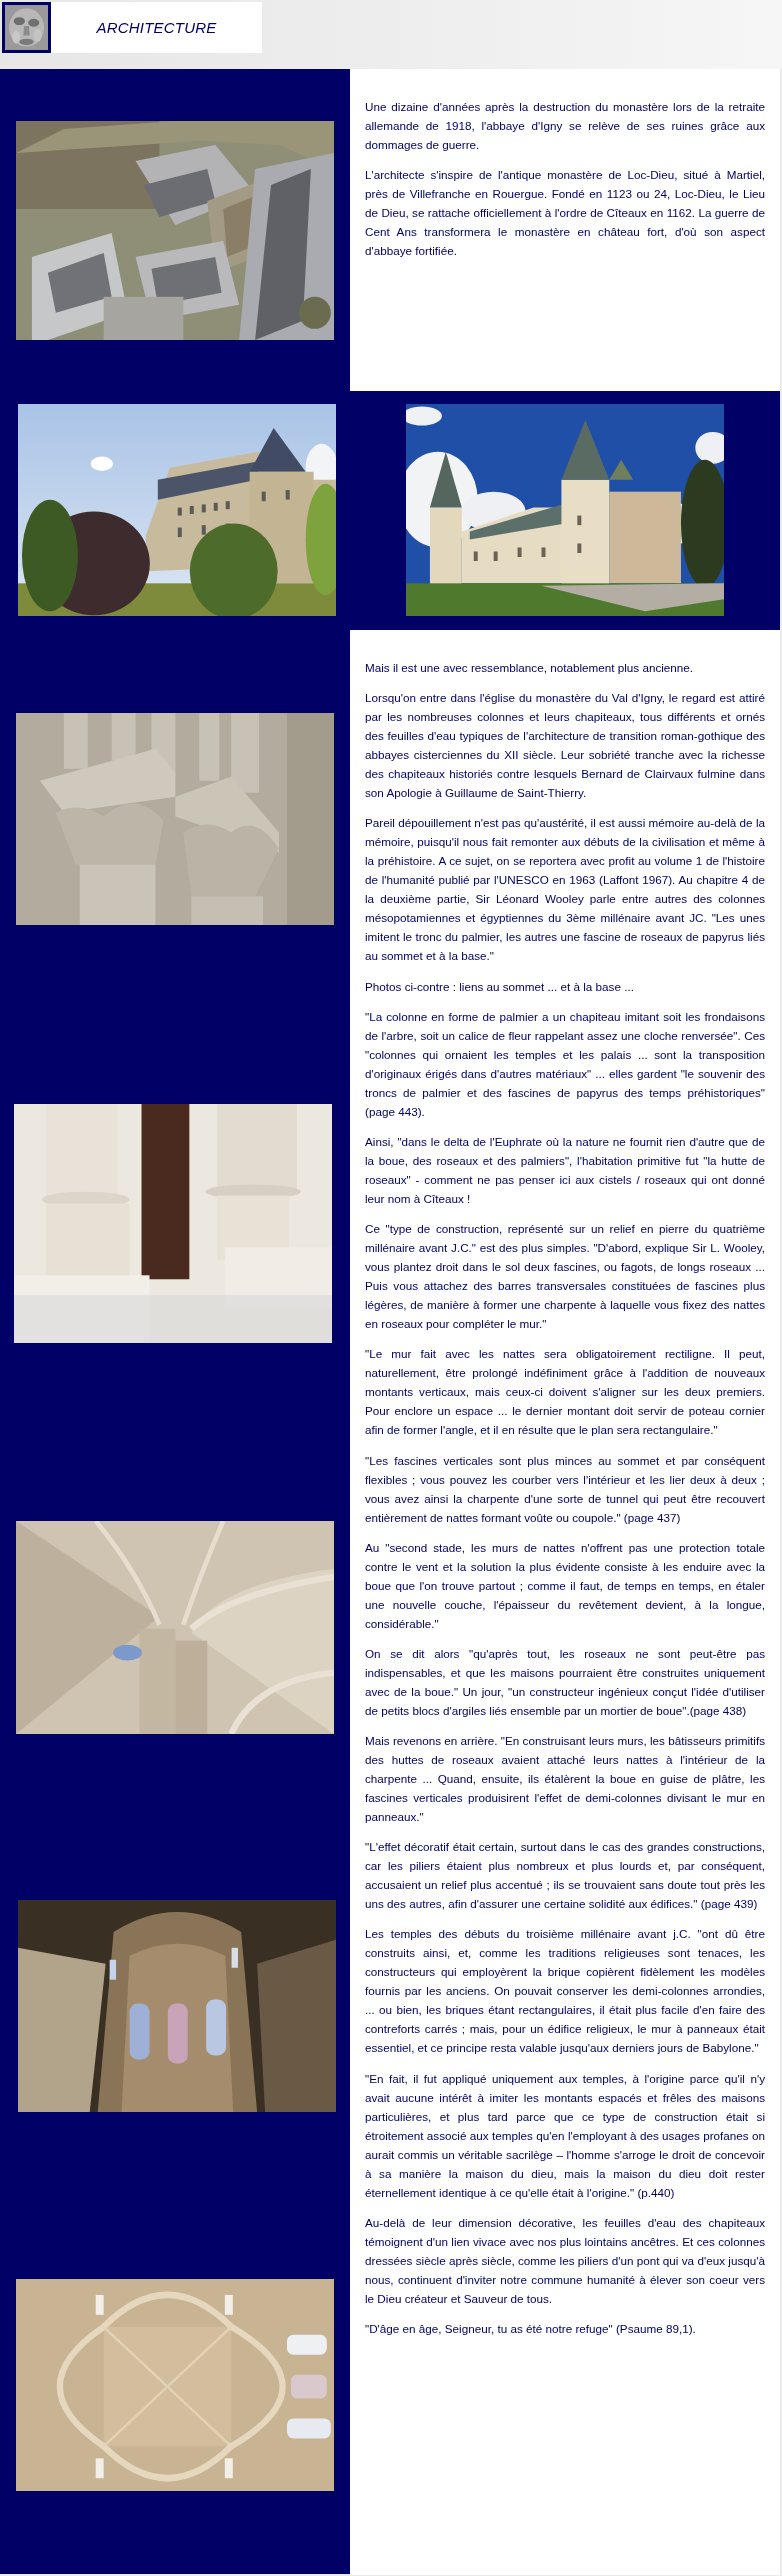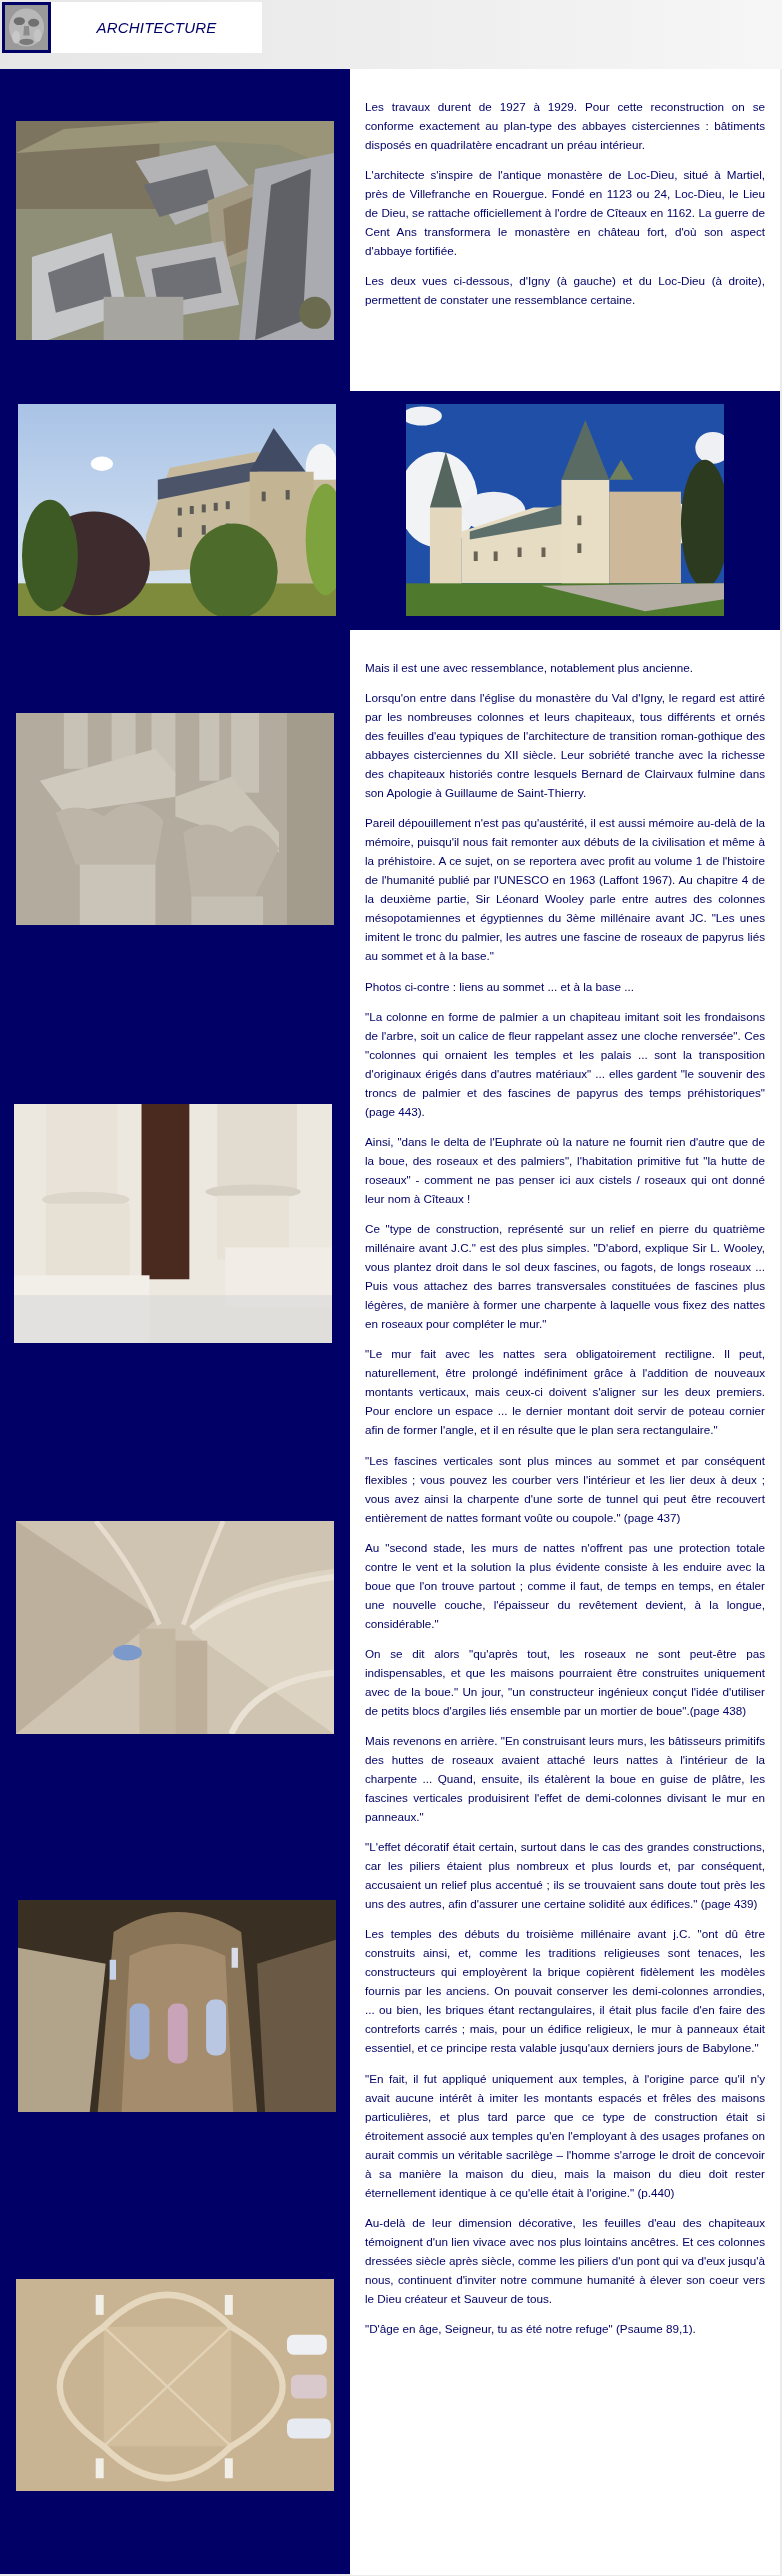--- a/index.html
+++ b/index.html
@@ -237,23 +237,22 @@
     <rect x="345" y="120" width="45" height="30" rx="8" fill="#d9c8cc"></rect>
     <rect x="340" y="175" width="55" height="25" rx="8" fill="#e7eaf0"></rect>
     <rect x="100" y="20" width="10" height="25" fill="#f2efe8"></rect>
     <rect x="262" y="20" width="10" height="25" fill="#f2efe8"></rect>
     <rect x="100" y="225" width="10" height="25" fill="#f2efe8"></rect>
     <rect x="262" y="225" width="10" height="25" fill="#f2efe8"></rect>
   </svg>
 </div>
 
 <div class="text" style="top:97px;">
-  <p>Les travaux durent de 1927 à 1929. Pour cette reconstruction on se conforme exactement au plan-type des abbayes cisterciennes : bâtiments disposés en quadrilatère encadrant un préau intérieur.</p>
+  <p>Une dizaine d'années après la destruction du monastère lors de la retraite allemande de 1918, l'abbaye d'Igny se relève de ses ruines grâce aux dommages de guerre.</p>
   <p>L'architecte s'inspire de l'antique monastère de Loc-Dieu, situé à Martiel, près de Villefranche en Rouergue. Fondé en 1123 ou 24, Loc-Dieu, le Lieu de Dieu, se rattache officiellement à l'ordre de Cîteaux en 1162. La guerre de Cent Ans transformera le monastère en château fort, d'où son aspect d'abbaye fortifiée.</p>
-  <p>Les deux vues ci-dessous, d'Igny (à gauche) et du Loc-Dieu (à droite), permettent de constater une ressemblance certaine.</p>
 </div>
 
 <div class="text" style="top:658px;">
   <p>Mais il est une avec ressemblance, notablement plus ancienne.</p>
   <p>Lorsqu'on entre dans l'église du monastère du Val d'Igny, le regard est attiré par les nombreuses colonnes et leurs chapiteaux, tous différents et ornés des feuilles d'eau typiques de l'architecture de transition roman-gothique des abbayes cisterciennes du XII siècle. Leur sobriété tranche avec la richesse des chapiteaux historiés contre lesquels Bernard de Clairvaux fulmine dans son Apologie à Guillaume de Saint-Thierry.</p>
   <p>Pareil dépouillement n'est pas qu'austérité, il est aussi mémoire au-delà de la mémoire, puisqu'il nous fait remonter aux débuts de la civilisation et même à la préhistoire. A ce sujet, on se reportera avec profit au volume 1 de l'histoire de l'humanité publié par l'UNESCO en 1963 (Laffont 1967). Au chapitre 4 de la deuxième partie, Sir Léonard Wooley parle entre autres des colonnes mésopotamiennes et égyptiennes du 3ème millénaire avant JC. "Les unes imitent le tronc du palmier, les autres une fascine de roseaux de papyrus liés au sommet et à la base."</p>
   <p class="italic">Photos ci-contre : liens au sommet ... et à la base ...</p>
   <p>"La colonne en forme de palmier a un chapiteau imitant soit les frondaisons de l'arbre, soit un calice de fleur rappelant assez une cloche renversée". Ces "colonnes qui ornaient les temples et les palais ... sont la transposition d'originaux érigés dans d'autres matériaux" ... elles gardent "le souvenir des troncs de palmier et des fascines de papyrus des temps préhistoriques" (page 443).</p>
   <p>Ainsi, "dans le delta de l'Euphrate où la nature ne fournit rien d'autre que de la boue, des roseaux et des palmiers", l'habitation primitive fut "la hutte de roseaux" - comment ne pas penser ici aux cistels / roseaux qui ont donné leur nom à Cîteaux !</p>
   <p>Ce "type de construction, représenté sur un relief en pierre du quatrième millénaire avant J.C." est des plus simples. "D'abord, explique Sir L. Wooley, vous plantez droit dans le sol deux fascines, ou fagots, de longs roseaux ... Puis vous attachez des barres transversales constituées de fascines plus légères, de manière à former une charpente à laquelle vous fixez des nattes en roseaux pour compléter le mur."</p>

